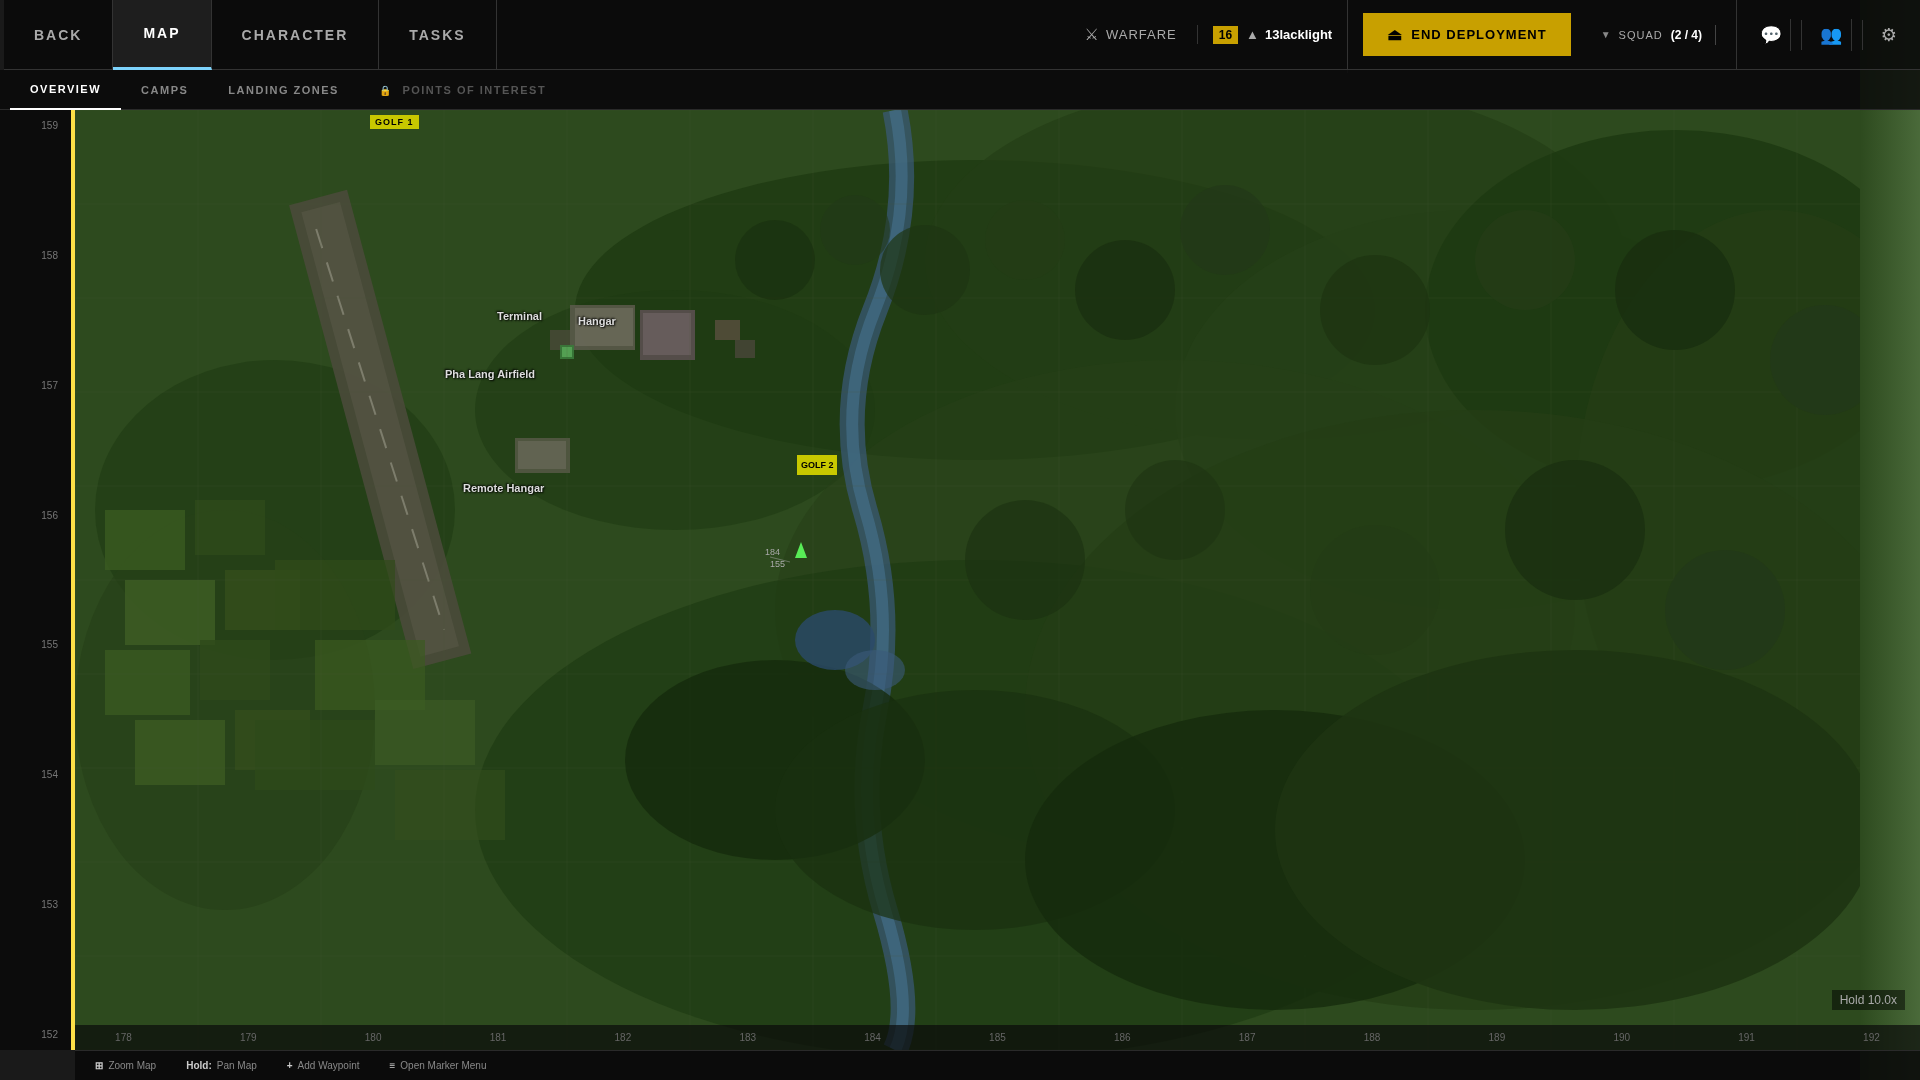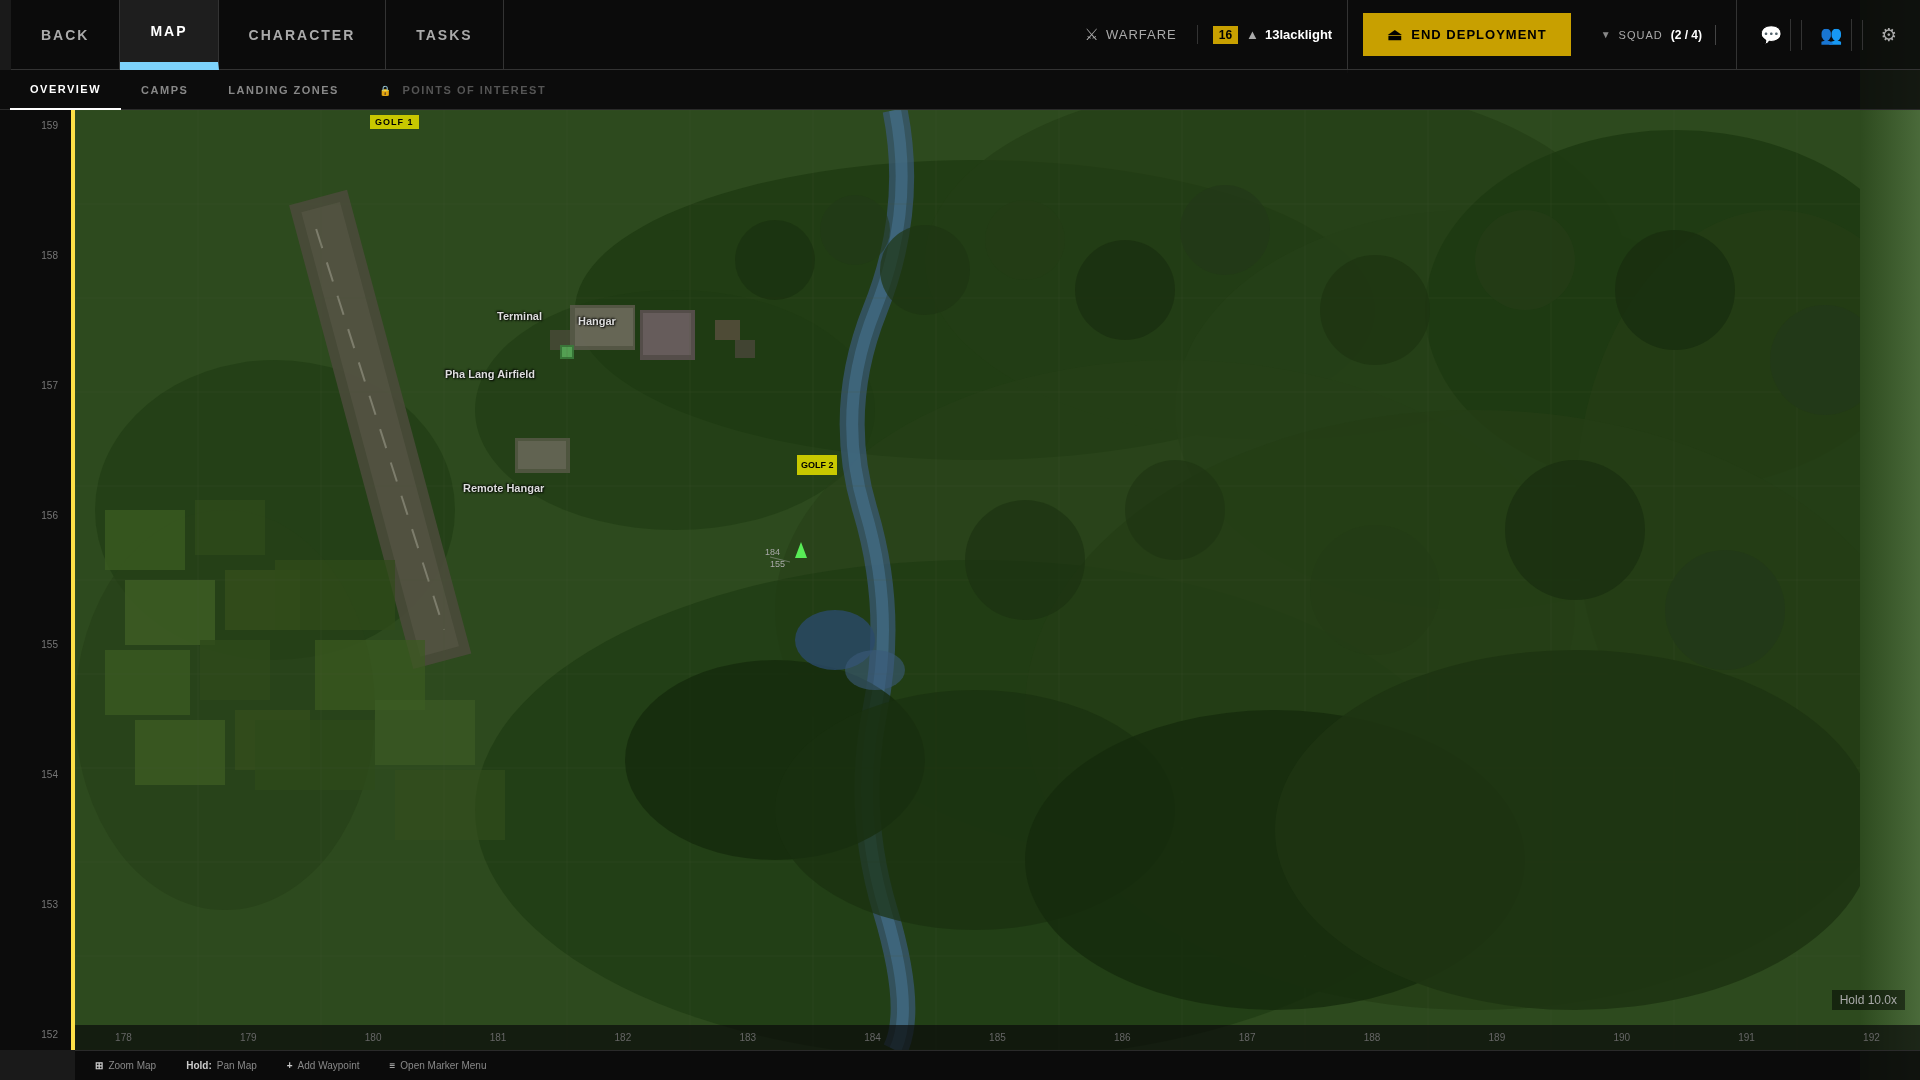--- a/index.html
+++ b/index.html
@@ -9,21 +9,21 @@
       overflow: hidden;
       background: #1a1a1a;
       font-family: 'Arial', sans-serif;
       color: #fff;
     }
 
     
     .top-nav {
       position: absolute;
       top: 0;
-      left: 11px;
+      left: 4px;
       right: 0;
       height: 70px;
       background: rgba(10,10,10,0.92);
       display: flex;
       align-items: center;
       z-index: 100;
       border-bottom: 1px solid #333;
     }
 
     .nav-btn {
@@ -35,21 +35,21 @@
       font-size: 14px;
       font-weight: bold;
       letter-spacing: 2px;
       cursor: pointer;
       text-transform: uppercase;
       border-right: 1px solid #333;
     }
     .nav-btn.active {
       color: #fff;
       background: rgba(255,255,255,0.08);
-      border-bottom: 8px solid #7dd3fc;
+      border-bottom: 3px solid #7dd3fc;
     }
     .nav-btn.back {
       color: #aaa;
       border-right: 1px solid #333;
     }
 
     .nav-spacer { flex: 1; }
 
     .warfare-section {
       display: flex;

